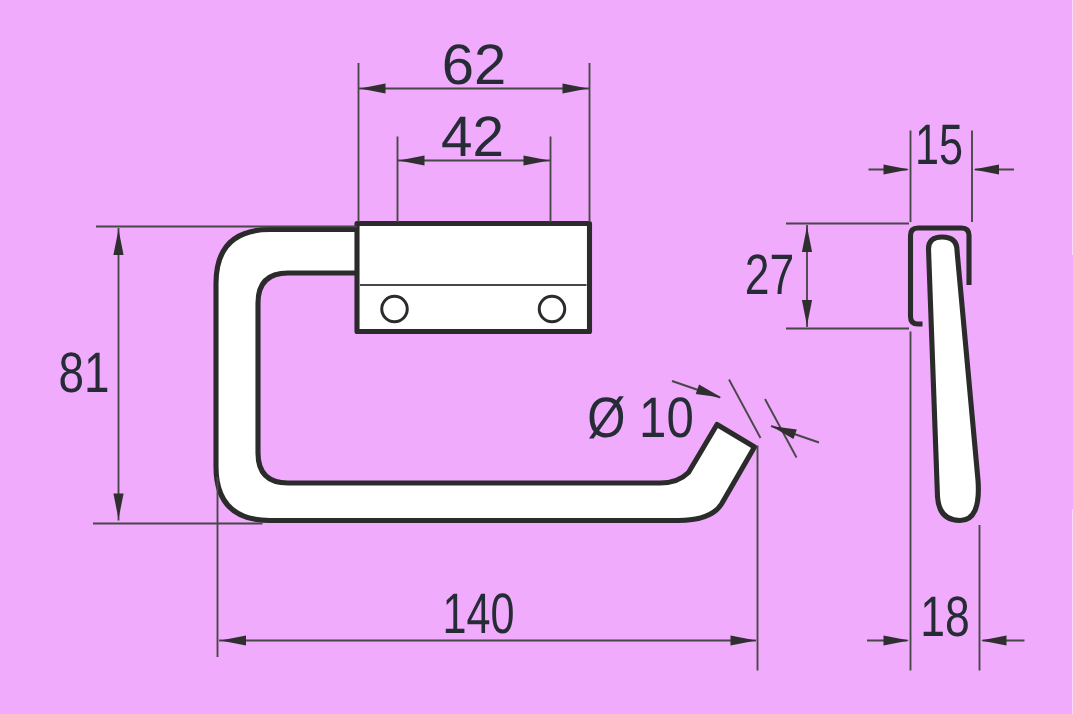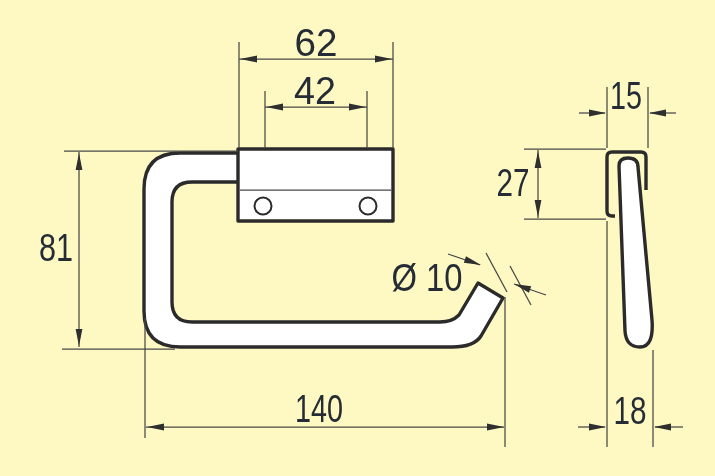--- a/index.html
+++ b/index.html
@@ -1,16 +1,16 @@
 <!DOCTYPE html>
 <html><head>
 <meta charset="utf-8">
 <style>
   html,body{margin:0;padding:0;background:#ffffff;}
-  .stage{position:relative;width:715px;height:476px;background:#fef9c3;overflow:hidden;
+  .stage{position:relative;width:715px;height:476px;background:#f0abfc;overflow:hidden;
          font-family:"Liberation Sans", sans-serif;}
   svg{position:absolute;left:0;top:0;}
   .thick{stroke:#2b2b2b;stroke-width:3.4;fill:none;stroke-linejoin:round;}
   .thickfill{stroke:#2b2b2b;stroke-width:3.4;fill:#ffffff;stroke-linejoin:round;}
   .thin{stroke:#474747;stroke-width:1.25;fill:none;}
   .hole{stroke:#2b2b2b;stroke-width:2;fill:#ffffff;}
   .ah{fill:#2f2f2f;}
   .dimtxt{font-family:"Liberation Sans", sans-serif;font-size:38px;fill:#262c35;text-anchor:middle;}
 </style>
 </head>

